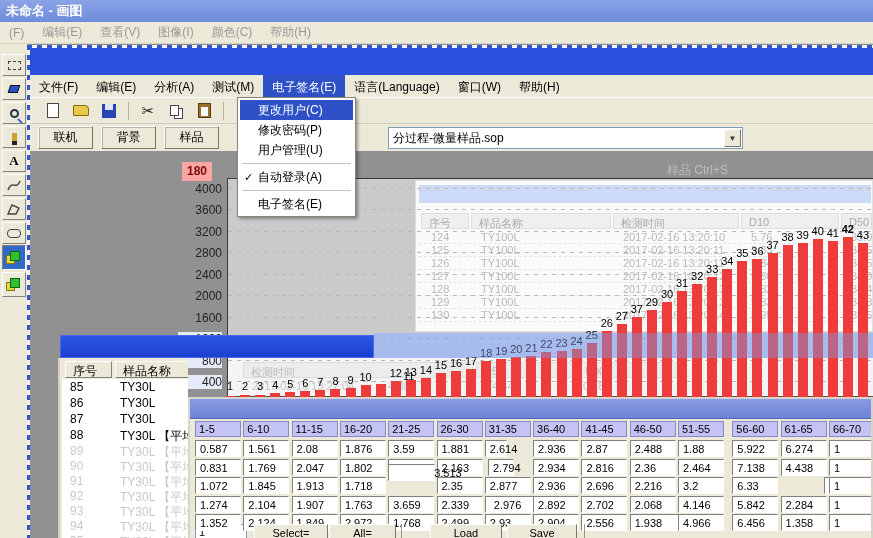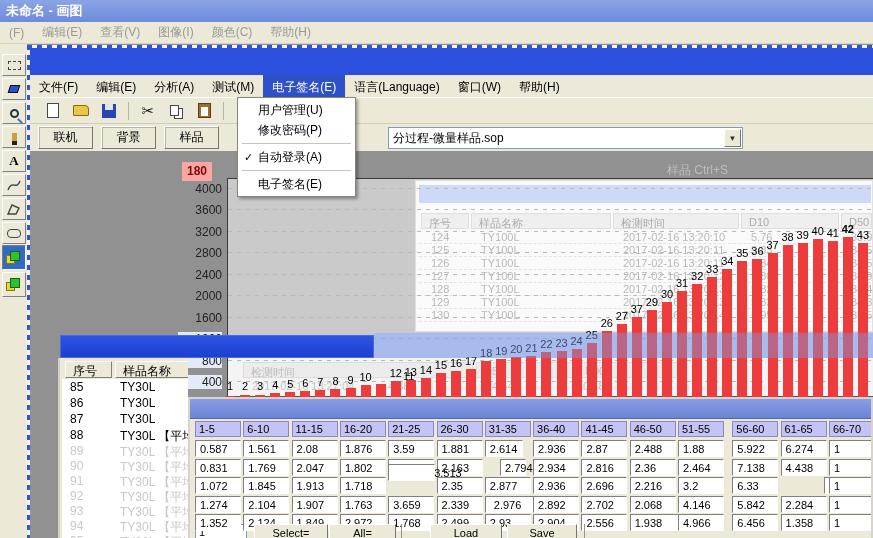--- a/index.html
+++ b/index.html
@@ -492,35 +492,35 @@
     <div class="fw-hcell" style="left: 488px; width: 46px;">51-55</div>
     <div class="fw-hcell" style="left: 542.3px; width: 46px;">56-60</div>
     <div class="fw-hcell" style="left: 590.6px; width: 46px;">61-65</div>
     <div class="fw-hcell" style="left: 638.9px; width: 46px;">66-70</div>
     <div class="fw-cell" style="left: 5px; width: 46px; top: 41px;">0.587</div>
     <div class="fw-cell" style="left: 53.3px; width: 46px; top: 41px;">1.561</div>
     <div class="fw-cell" style="left: 101.6px; width: 46px; top: 41px;">2.08</div>
     <div class="fw-cell" style="left: 149.9px; width: 46px; top: 41px;">1.876</div>
     <div class="fw-cell" style="left: 198.2px; width: 46px; top: 41px;">3.59</div>
     <div class="fw-cell" style="left: 246.5px; width: 46px; top: 41px;">1.881</div>
-    <div class="fw-cell" style="left: 294.8px; width: 38px; top: 41px;">2.614</div>
+    <div class="fw-cell" style="left: 294.8px; width: 22px; top: 41px;">2.614</div>
     <div class="fw-cell" style="left: 343.1px; width: 46px; top: 41px;">2.936</div>
     <div class="fw-cell" style="left: 391.4px; width: 46px; top: 41px;">2.87</div>
     <div class="fw-cell" style="left: 439.7px; width: 46px; top: 41px;">2.488</div>
     <div class="fw-cell" style="left: 488px; width: 46px; top: 41px;">1.88</div>
     <div class="fw-cell" style="left: 542.3px; width: 46px; top: 41px;">5.922</div>
     <div class="fw-cell" style="left: 590.6px; width: 46px; top: 41px;">6.274</div>
     <div class="fw-cell" style="left: 638.9px; width: 46px; top: 41px;">1</div>
     <div class="fw-cell" style="left: 5px; width: 46px; top: 59.6px;">0.831</div>
     <div class="fw-cell" style="left: 53.3px; width: 46px; top: 59.6px;">1.769</div>
     <div class="fw-cell" style="left: 101.6px; width: 46px; top: 59.6px;">2.047</div>
     <div class="fw-cell" style="left: 149.9px; width: 46px; top: 59.6px;">1.802</div>
     <div class="fw-cell" style="left: 198.2px; width: 46px; top: 59.6px;">3.886</div>
     <div class="fw-cell" style="left: 246.5px; width: 46px; top: 59.6px;">2.163</div>
-    <div class="fw-cell" style="left: 310px; width: 26px; top: 59.6px; text-align: center;">2.794</div>
+    <div class="fw-cell" style="left: 298px; width: 26px; top: 59.6px; text-align: center;">2.794</div>
     <div class="fw-cell" style="left: 343.1px; width: 46px; top: 59.6px;">2.934</div>
     <div class="fw-cell" style="left: 391.4px; width: 46px; top: 59.6px;">2.816</div>
     <div class="fw-cell" style="left: 439.7px; width: 46px; top: 59.6px;">2.36</div>
     <div class="fw-cell" style="left: 488px; width: 46px; top: 59.6px;">2.464</div>
     <div class="fw-cell" style="left: 542.3px; width: 46px; top: 59.6px;">7.138</div>
     <div class="fw-cell" style="left: 590.6px; width: 46px; top: 59.6px;">4.438</div>
     <div class="fw-cell" style="left: 638.9px; width: 46px; top: 59.6px;">1</div>
     <div class="fw-cell" style="left: 5px; width: 46px; top: 78.2px;">1.072</div>
     <div class="fw-cell" style="left: 53.3px; width: 46px; top: 78.2px;">1.845</div>
     <div class="fw-cell" style="left: 101.6px; width: 46px; top: 78.2px;">1.913</div>
@@ -565,22 +565,23 @@
     <div class="fw-cell" style="left: 638.9px; width: 46px; top: 115.4px;">1</div>
     <div class="fw-btn" style="left: 64px; width: 74px;">Select=</div>
     <div class="fw-btn" style="left: 139px; width: 67px;">All=</div>
     <div class="fw-btn" style="left: 240px; width: 72px;">Load</div>
     <div class="fw-btn" style="left: 317px; width: 70px;">Save</div>
     <div class="fw-sep" style="left: 211px;"></div>
     <div class="fw-sep" style="left: 394px;"></div>
   </div>
 
 <div class="abs dropdown" id="dropdown">
+    <div class="dd-item hl">更改用户(C)</div>
+    <div class="dd-item">修改密码(P)</div>
     <div class="dd-item">用户管理(U)</div>
-    <div class="dd-item">修改密码(P)</div>
     <div class="dd-sep"></div>
     <div class="dd-item">自动登录(A)<span class="dd-check">✓</span></div>
     <div class="dd-sep"></div>
     <div class="dd-item">电子签名(E)</div>
   </div>
 
 <div class="abs sel-h"></div>
 <div class="abs sel-v"></div>
 
 </body></html>

